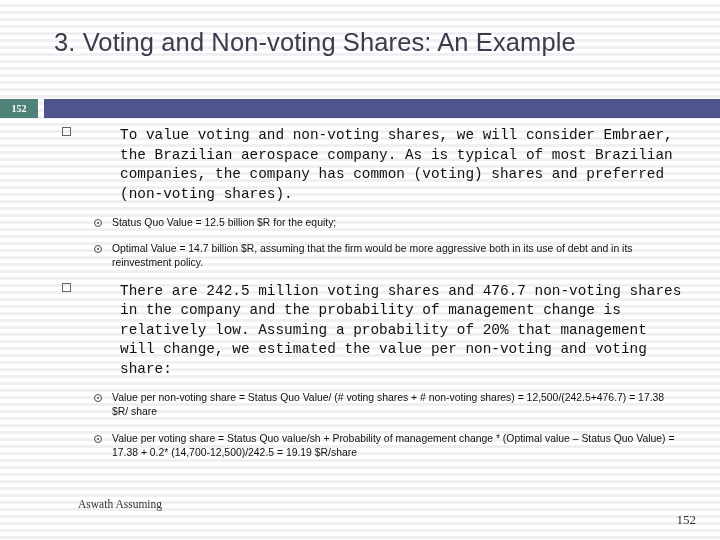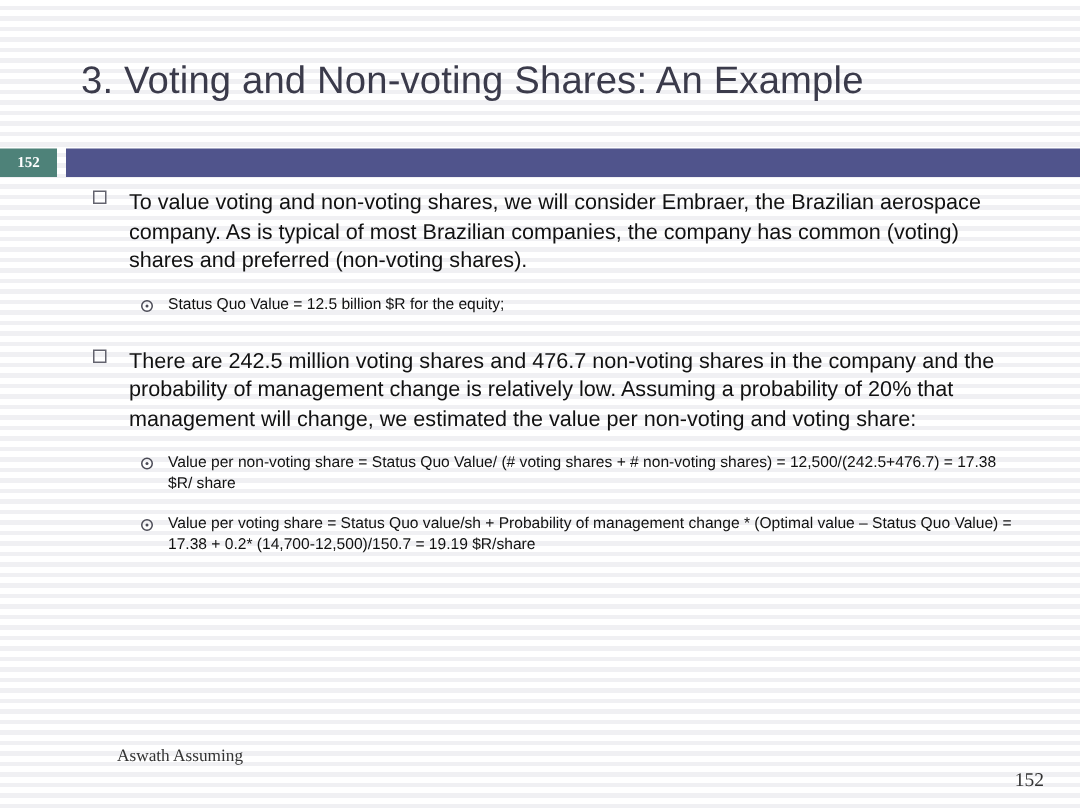--- a/index.html
+++ b/index.html
@@ -27,21 +27,21 @@
       #f0f0f3 4px,
       #f0f0f3 7px
     );
     overflow: hidden;
   }
 
   
   .title-area {
     position: absolute;
     left: 0;
-    top: 40px;
+    top: 28px;
     width: 720px;
     height: 52px;
   }
   .slide-title {
     margin: 0;
     padding: 0 40px 0 54px;
     font-size: 25.5px;
     font-weight: normal;
     line-height: 1.1;
     color: #3b3b4b;
@@ -83,26 +83,27 @@
   
   .body-area {
     position: absolute;
     left: 0;
     top: 126px;
     width: 720px;
   }
 
   .lvl1 {
     position: relative;
-    padding-left: 86px;
+    padding-left: 120px;
     padding-right: 34px;
     margin: 0 0 4px 0;
     font-size: 14.4px;
     line-height: 19.5px;
     color: #111111;
+    font-family: Liberation Mono, monospace;
   }
   .lvl1 .marker {
     position: absolute;
     left: 62px;
     top: 1px;
     width: 9px;
     height: 9px;
     box-sizing: border-box;
     border: 1px solid #63636e;
     background: transparent;
@@ -185,40 +186,44 @@
 
     <div class="gap-a"></div>
 
     <p class="lvl2">
       <span class="marker2"></span>
       <span>Status Quo Value = 12.5 billion $R for the equity;</span>
     </p>
 
     <div class="gap-b"></div>
 
+    <p class="lvl2">
+      <span class="marker2"></span>
+      <span>Optimal Value = 14.7 billion $R, assuming that the firm would be more aggressive both in its use of debt and in its reinvestment policy.</span>
+    </p>
 
     <div class="gap-c"></div>
 
     <p class="lvl1">
       <span class="marker"></span>
       <span>There are 242.5 million voting shares and 476.7 non-voting shares in the company and the probability of management change is relatively low. Assuming a probability of 20% that management will change, we estimated the value per non-voting and voting share:</span>
     </p>
 
     <div class="gap-a"></div>
 
     <p class="lvl2">
       <span class="marker2"></span>
       <span>Value per non-voting share = Status Quo Value/ (# voting shares + # non-voting shares) = 12,500/(242.5+476.7) = 17.38 $R/ share</span>
     </p>
 
     <div class="gap-b"></div>
 
     <p class="lvl2">
       <span class="marker2"></span>
-      <span>Value per voting share = Status Quo value/sh + Probability of management change * (Optimal value – Status Quo Value) = 17.38 + 0.2* (14,700-12,500)/150.7 = 19.19 $R/share</span>
+      <span>Value per voting share = Status Quo value/sh + Probability of management change * (Optimal value – Status Quo Value) = 17.38 + 0.2* (14,700-12,500)/242.5 = 19.19 $R/share</span>
     </p>
 
     <div class="gap-d"></div>
 
 
   </div>
 
   <div class="footer-author">Aswath Assuming</div>
   <div class="footer-page">152</div>
 

